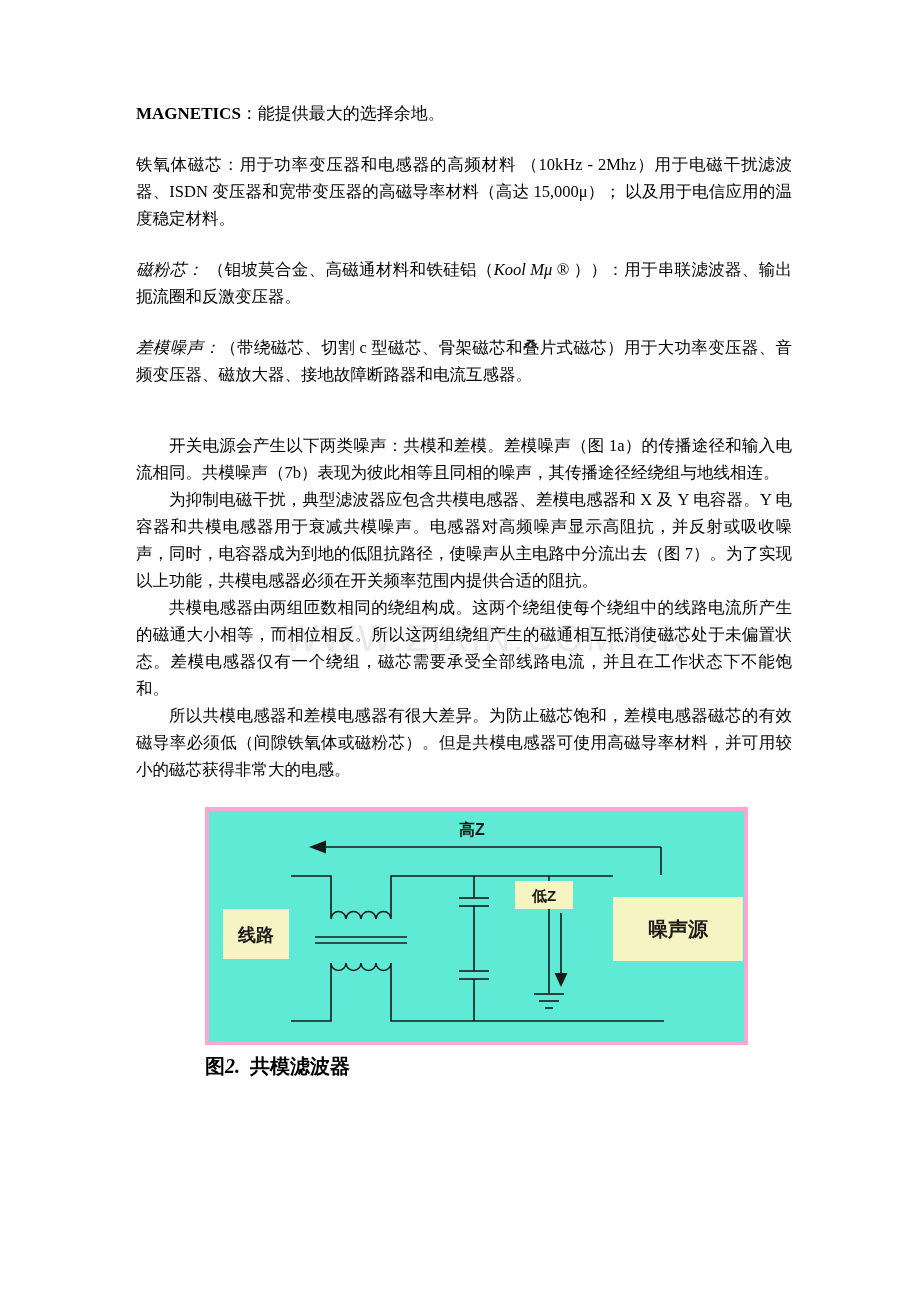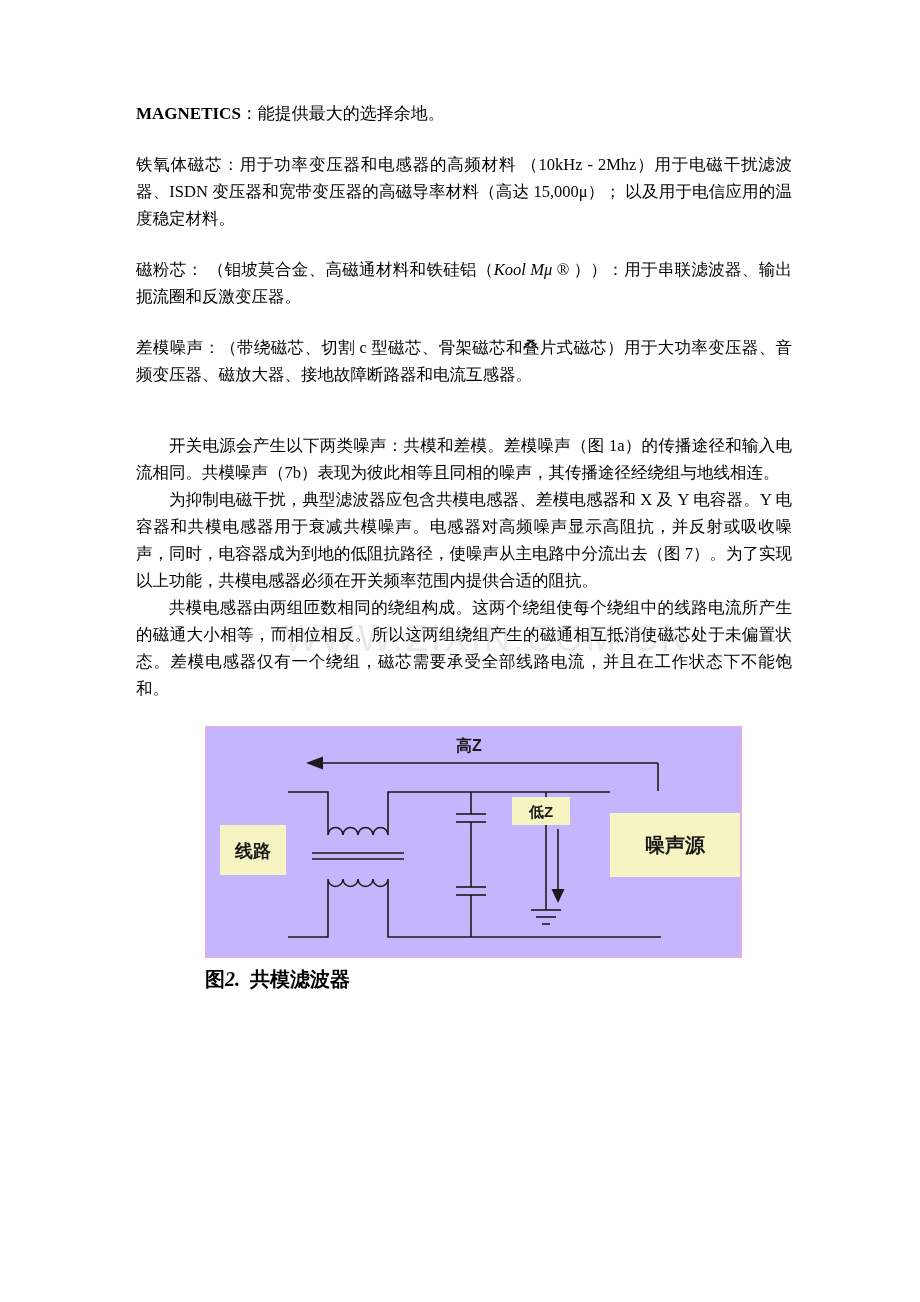--- a/index.html
+++ b/index.html
@@ -36,39 +36,39 @@
     line-height:27px;
     font-weight:normal;
   }
   .para{
     margin:24px 0 0 0;
     font-size:16.5px;
     line-height:27px;
     text-align:justify;
     text-justify:inter-ideograph;
   }
-  .lead.italic{}
+  .lead.italic{font-style:italic;}
   .section-gap{height:44px;}
   .body-para{
     margin:0;
     font-size:16.5px;
     line-height:27px;
     text-align:justify;
     text-justify:inter-ideograph;
   }
   .body-para.indent{text-indent:2em;}
   figure{
     margin:24px 0 0 69px;
     padding:0;
   }
   .fig-box{
     width:535px;
     height:230px;
-    border:1px solid #f9a8d4;
-    background:#c4b5fd;
+    border:4px solid #f9a8d4;
+    background:#5eead4;
   }
   figcaption{
     margin-top:8px;
     font-size:20px;
     font-weight:bold;
   }
   figcaption .cap-num{font-style:italic;}
   figcaption .cap-title{margin-left:10px;}
   .footer-text{
     margin:22px 0 0 0;
@@ -101,20 +101,21 @@
 
     <p class="para"><span class="lead italic">磁粉芯：</span><span> （钼坡莫合金、高磁通材料和铁硅铝（</span><i>Kool Mμ</i><span> ® </span><span>））：用于串联滤波器、输出扼流圈和反激变压器。</span></p>
 
     <p class="para"><span class="lead italic">差模噪声：</span><span>（带绕磁芯、切割 c 型磁芯、骨架磁芯和叠片式磁芯）用于大功率变压器、音频变压器、磁放大器、接地故障断路器和电流互感器。</span></p>
 
     <div class="section-gap"></div>
 
     <p class="body-para indent">开关电源会产生以下两类噪声：共模和差模。差模噪声（图 1a）的传播途径和输入电流相同。共模噪声（7b）表现为彼此相等且同相的噪声，其传播途径经绕组与地线相连。</p>
     <p class="body-para indent">为抑制电磁干扰，典型滤波器应包含共模电感器、差模电感器和 X 及 Y 电容器。Y 电容器和共模电感器用于衰减共模噪声。电感器对高频噪声显示高阻抗，并反射或吸收噪声，同时，电容器成为到地的低阻抗路径，使噪声从主电路中分流出去（图 7）。为了实现以上功能，共模电感器必须在开关频率范围内提供合适的阻抗。</p>
     <p class="body-para indent">共模电感器由两组匝数相同的绕组构成。这两个绕组使每个绕组中的线路电流所产生的磁通大小相等，而相位相反。所以这两组绕组产生的磁通相互抵消使磁芯处于未偏置状态。差模电感器仅有一个绕组，磁芯需要承受全部线路电流，并且在工作状态下不能饱和。</p>
+    <p class="body-para indent">所以共模电感器和差模电感器有很大差异。为防止磁芯饱和，差模电感器磁芯的有效磁导率必须低（间隙铁氧体或磁粉芯）。但是共模电感器可使用高磁导率材料，并可用较小的磁芯获得非常大的电感。</p>
 
     <figure>
       <div class="fig-box">
         <svg viewBox="0 0 535 230" width="535" height="230">
 
           <g>
             <line class="wire" x1="116" y1="36" x2="452" y2="36"></line>
             <line class="wire" x1="452" y1="36" x2="452" y2="64"></line>
             <polygon class="fillb" points="100,36 117,29.5 117,42.5"></polygon>
           </g>

